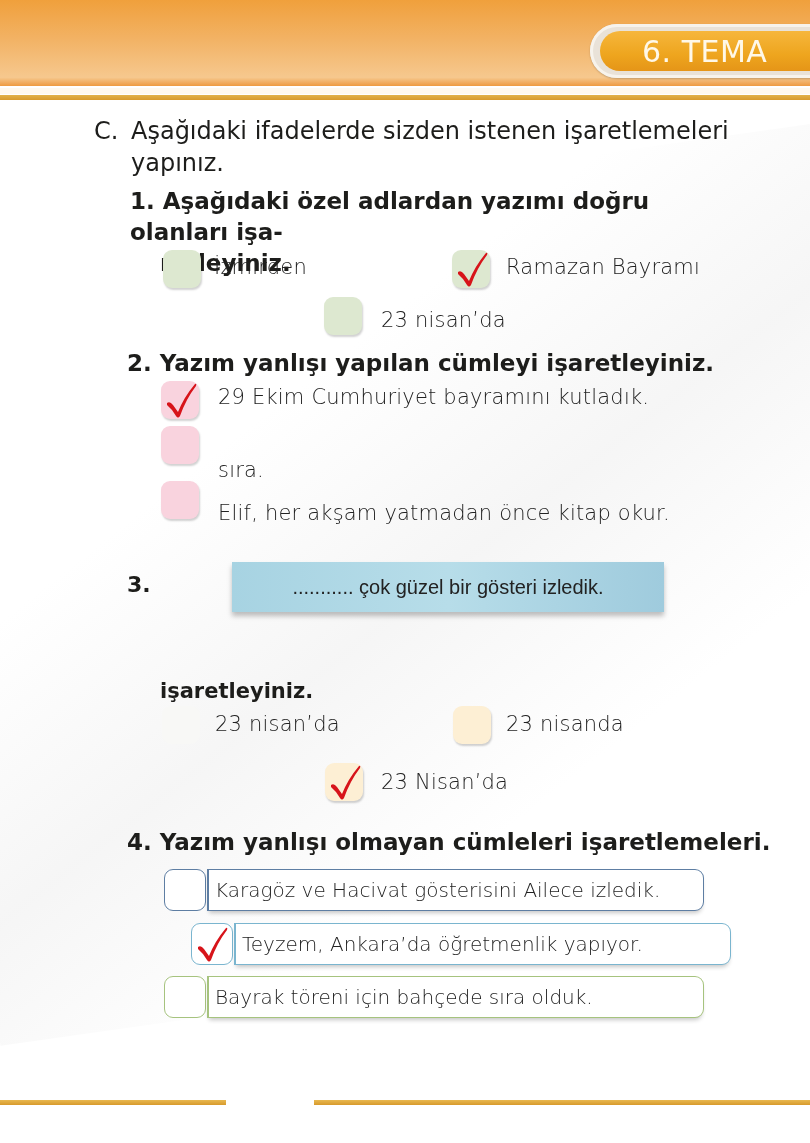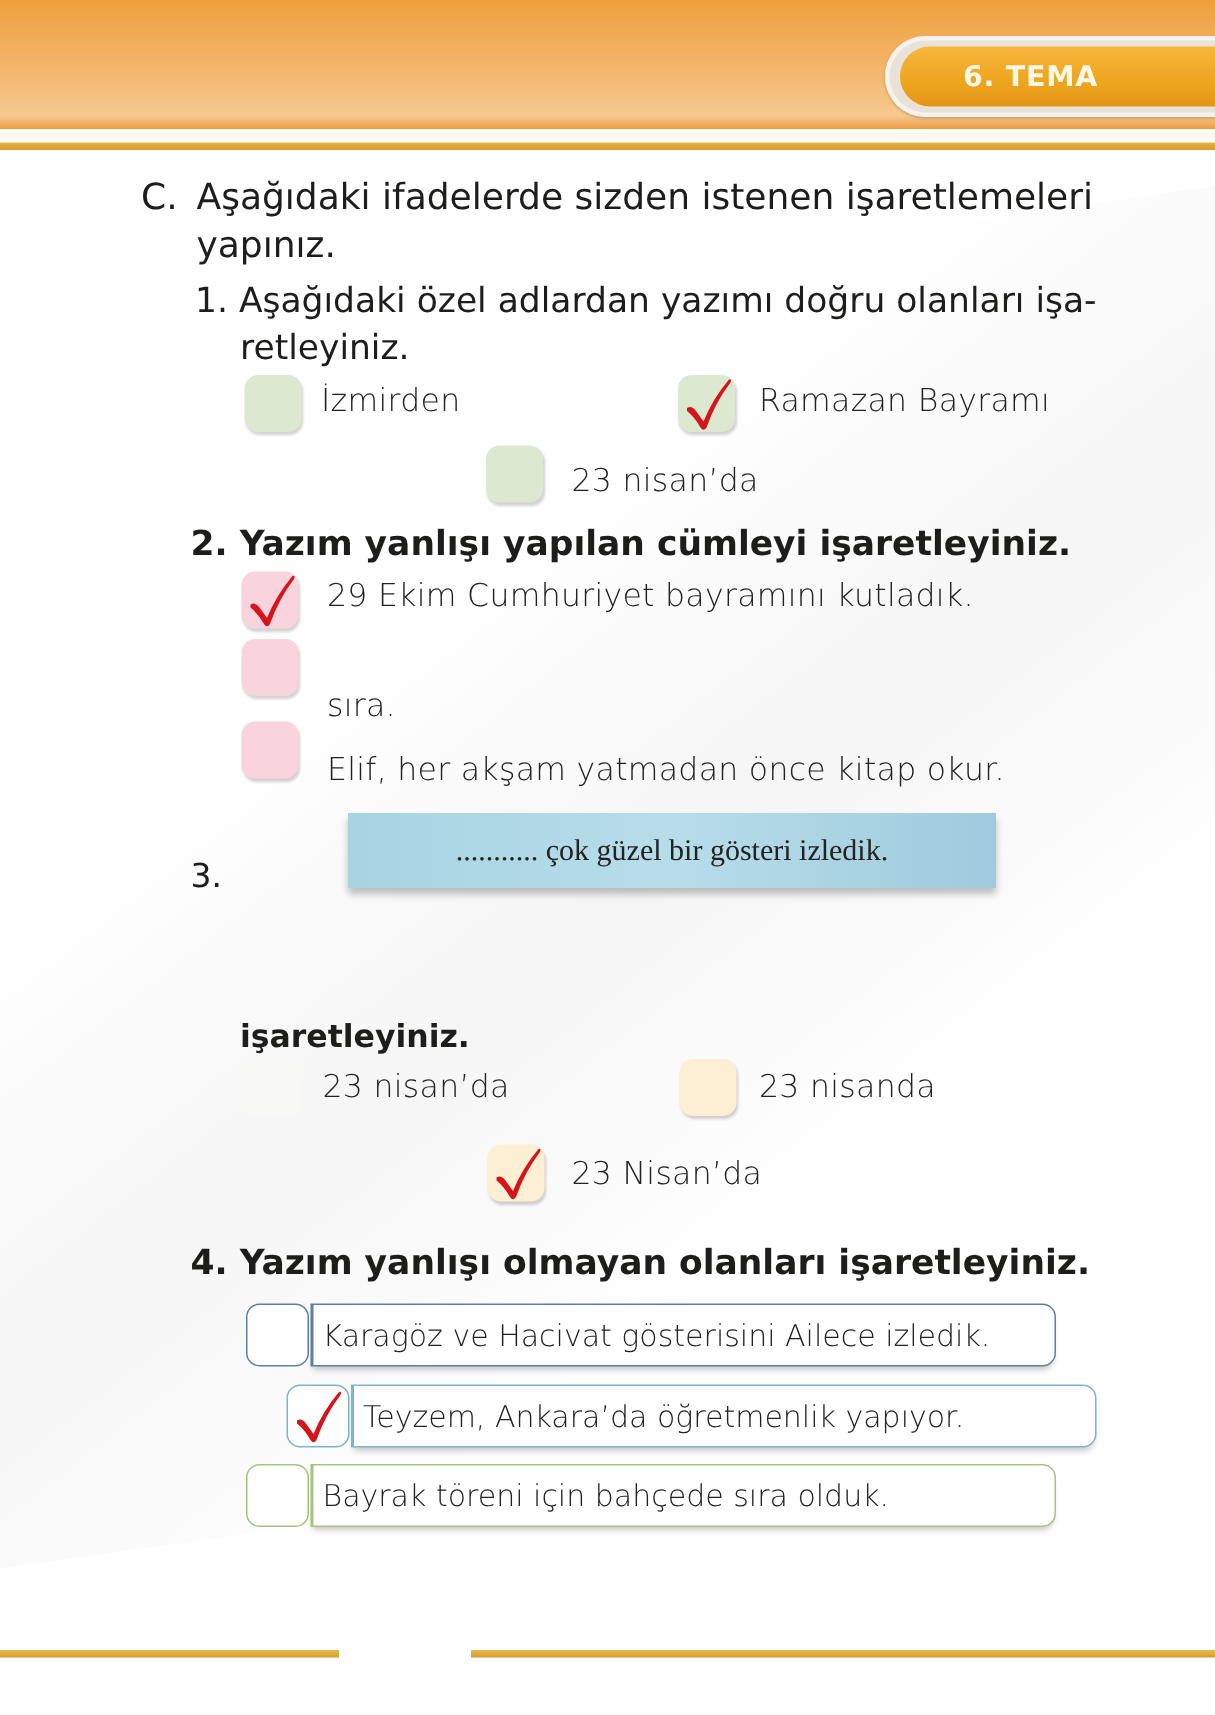--- a/index.html
+++ b/index.html
@@ -24,44 +24,44 @@
     position: absolute; left: 590px; top: 24px; width: 240px; height: 54px;
     border-radius: 27px 0 0 27px; background: #e9e2d8;
     box-shadow: inset 0 0 0 3px #f7f3ec, 0 1px 2px rgba(0,0,0,0.2);
   }
   .tema-inner {
     position: absolute; left: 10px; top: 7px; right: 0; bottom: 7px;
     border-radius: 20px 0 0 20px;
     background: linear-gradient(180deg, #f6b63c 0%, #eea51e 60%, #e59518 100%);
     display: flex; align-items: center; padding-left: 42px;
   }
-  .tema-text { color: #fff8e8; font-weight: bold; font-size: 19px; letter-spacing: 0.5px; font-family: "DejaVu Sans", sans-serif; text-align: right; }
+  .tema-text { color: #fff8e8; font-weight: normal; font-size: 30px; letter-spacing: 0.5px; font-family: "DejaVu Sans", sans-serif; text-align: right; }
 
   
   .heading { position: absolute; font-size: 24px; line-height: 32px; font-family: "DejaVu Sans", sans-serif; }
   .h-main { left: 94px; top: 115px; width: 650px; text-align: justify; }
   .h-main .label { display: inline-block; width: 37px; }
   .h-main .cont { padding-left: 37px; display: block; }
   .q { position: absolute; font-size: 22px; line-height: 31px; font-family: "DejaVu Sans", sans-serif; font-weight: 600; color: #1d1d1b; }
-  .q-light { font-weight: normal; }
+  .q-light { font-weight: bold; }
   .opt-text { position: absolute; font-size: 21px; font-family: "DejaVu Sans", sans-serif; font-weight: 300; color: #222; letter-spacing: 0.2px; }
 
   .box { position: absolute; width: 38px; height: 38px; border-radius: 9px; box-shadow: 1px 2px 2px rgba(0,0,0,0.18); }
   .box-green { background: #dde8d0; }
   .box-pink { background: #f9d3de; }
   .box-cream { background: #fdefd4; }
   .box-faint { background: #f8f8f6; box-shadow: none; }
   .check { position: absolute; left: 3px; top: 0px; width: 34px; height: 38px; }
 
   .fill-bar {
-    position: absolute; left: 232px; top: 542px; width: 432px; height: 50px;
+    position: absolute; left: 232px; top: 562px; width: 432px; height: 50px;
     background: linear-gradient(90deg, #a7d3e2 0%, #b7dde9 50%, #9fcbdd 100%);
     box-shadow: 0 4px 5px rgba(0,0,0,0.25);
     display: flex; align-items: center; justify-content: center;
-    font-size: 20px; font-family: Liberation Serif, serif; font-weight: 300; color: #222;
+    font-size: 20px; font-family: Liberation Sans, sans-serif; font-weight: 300; color: #222;
   }
 
   .row4 { position: absolute; left: 164px; width: 540px; height: 25px; }
   .row4 .cb { position: absolute; left: 0; top: 0; width: 42px; height: 42px; border-radius: 9px; background: #fff; border: 1.5px solid; }
   .row4 .bar { position: absolute; left: 43px; top: 0; right: 0; height: 42px; border-radius: 0 9px 9px 0; background: #fff; border: 1.5px solid; border-left: 2px solid; display: flex; align-items: center; padding-left: 6px; font-size: 20px; font-family: "DejaVu Sans", sans-serif; font-weight: 300; color: #222; box-shadow: 0 4px 4px -2px rgba(0,0,0,0.22); }
   .r-blue .cb, .r-blue .bar { border-color: #5e7ea3; }
   .r-teal .cb, .r-teal .bar { border-color: #7ab5cf; }
   .r-green .cb, .r-green .bar { border-color: #a6c37e; }
 
   .footer-line { position: absolute; top: 1100px; height: 5px; background: linear-gradient(180deg,#e8b850,#d79a2c); }
@@ -143,21 +143,21 @@
 
 <div class="box box-cream" style="left:325px; top:763px;">
   <svg class="check" viewBox="0 0 34 38">
       <path d="M3 22 Q6 20 9 24 L14 31 Q20 16 31 3 Q33 2 32 5 Q22 18 16 35 Q14 38 12 35 Q8 28 3 24 Z" fill="#d7141a"></path>
     </svg>
 </div>
 <div class="opt-text" style="left:381px; top:770px;">23 Nisan’da</div>
 
 <div class="q" style="left:127px; top:827px; font-size:23px;">
   <span>4.</span>
-  <span>Yazım yanlışı olmayan olanları işaretleyiniz.</span>
+  <span>Yazım yanlışı olmayan cümleleri işaretlemeleri.</span>
 </div>
 
 <div class="row4 r-blue" style="top:869px;">
   <div class="cb"></div>
   <div class="bar">Karagöz ve Hacivat gösterisini Ailece izledik.</div>
 </div>
 
 <div class="row4 r-teal" style="top:923px;margin-left:27px;">
   <div class="cb">
     <svg class="check" style="left:3px; top:1px;" viewBox="0 0 34 38">

